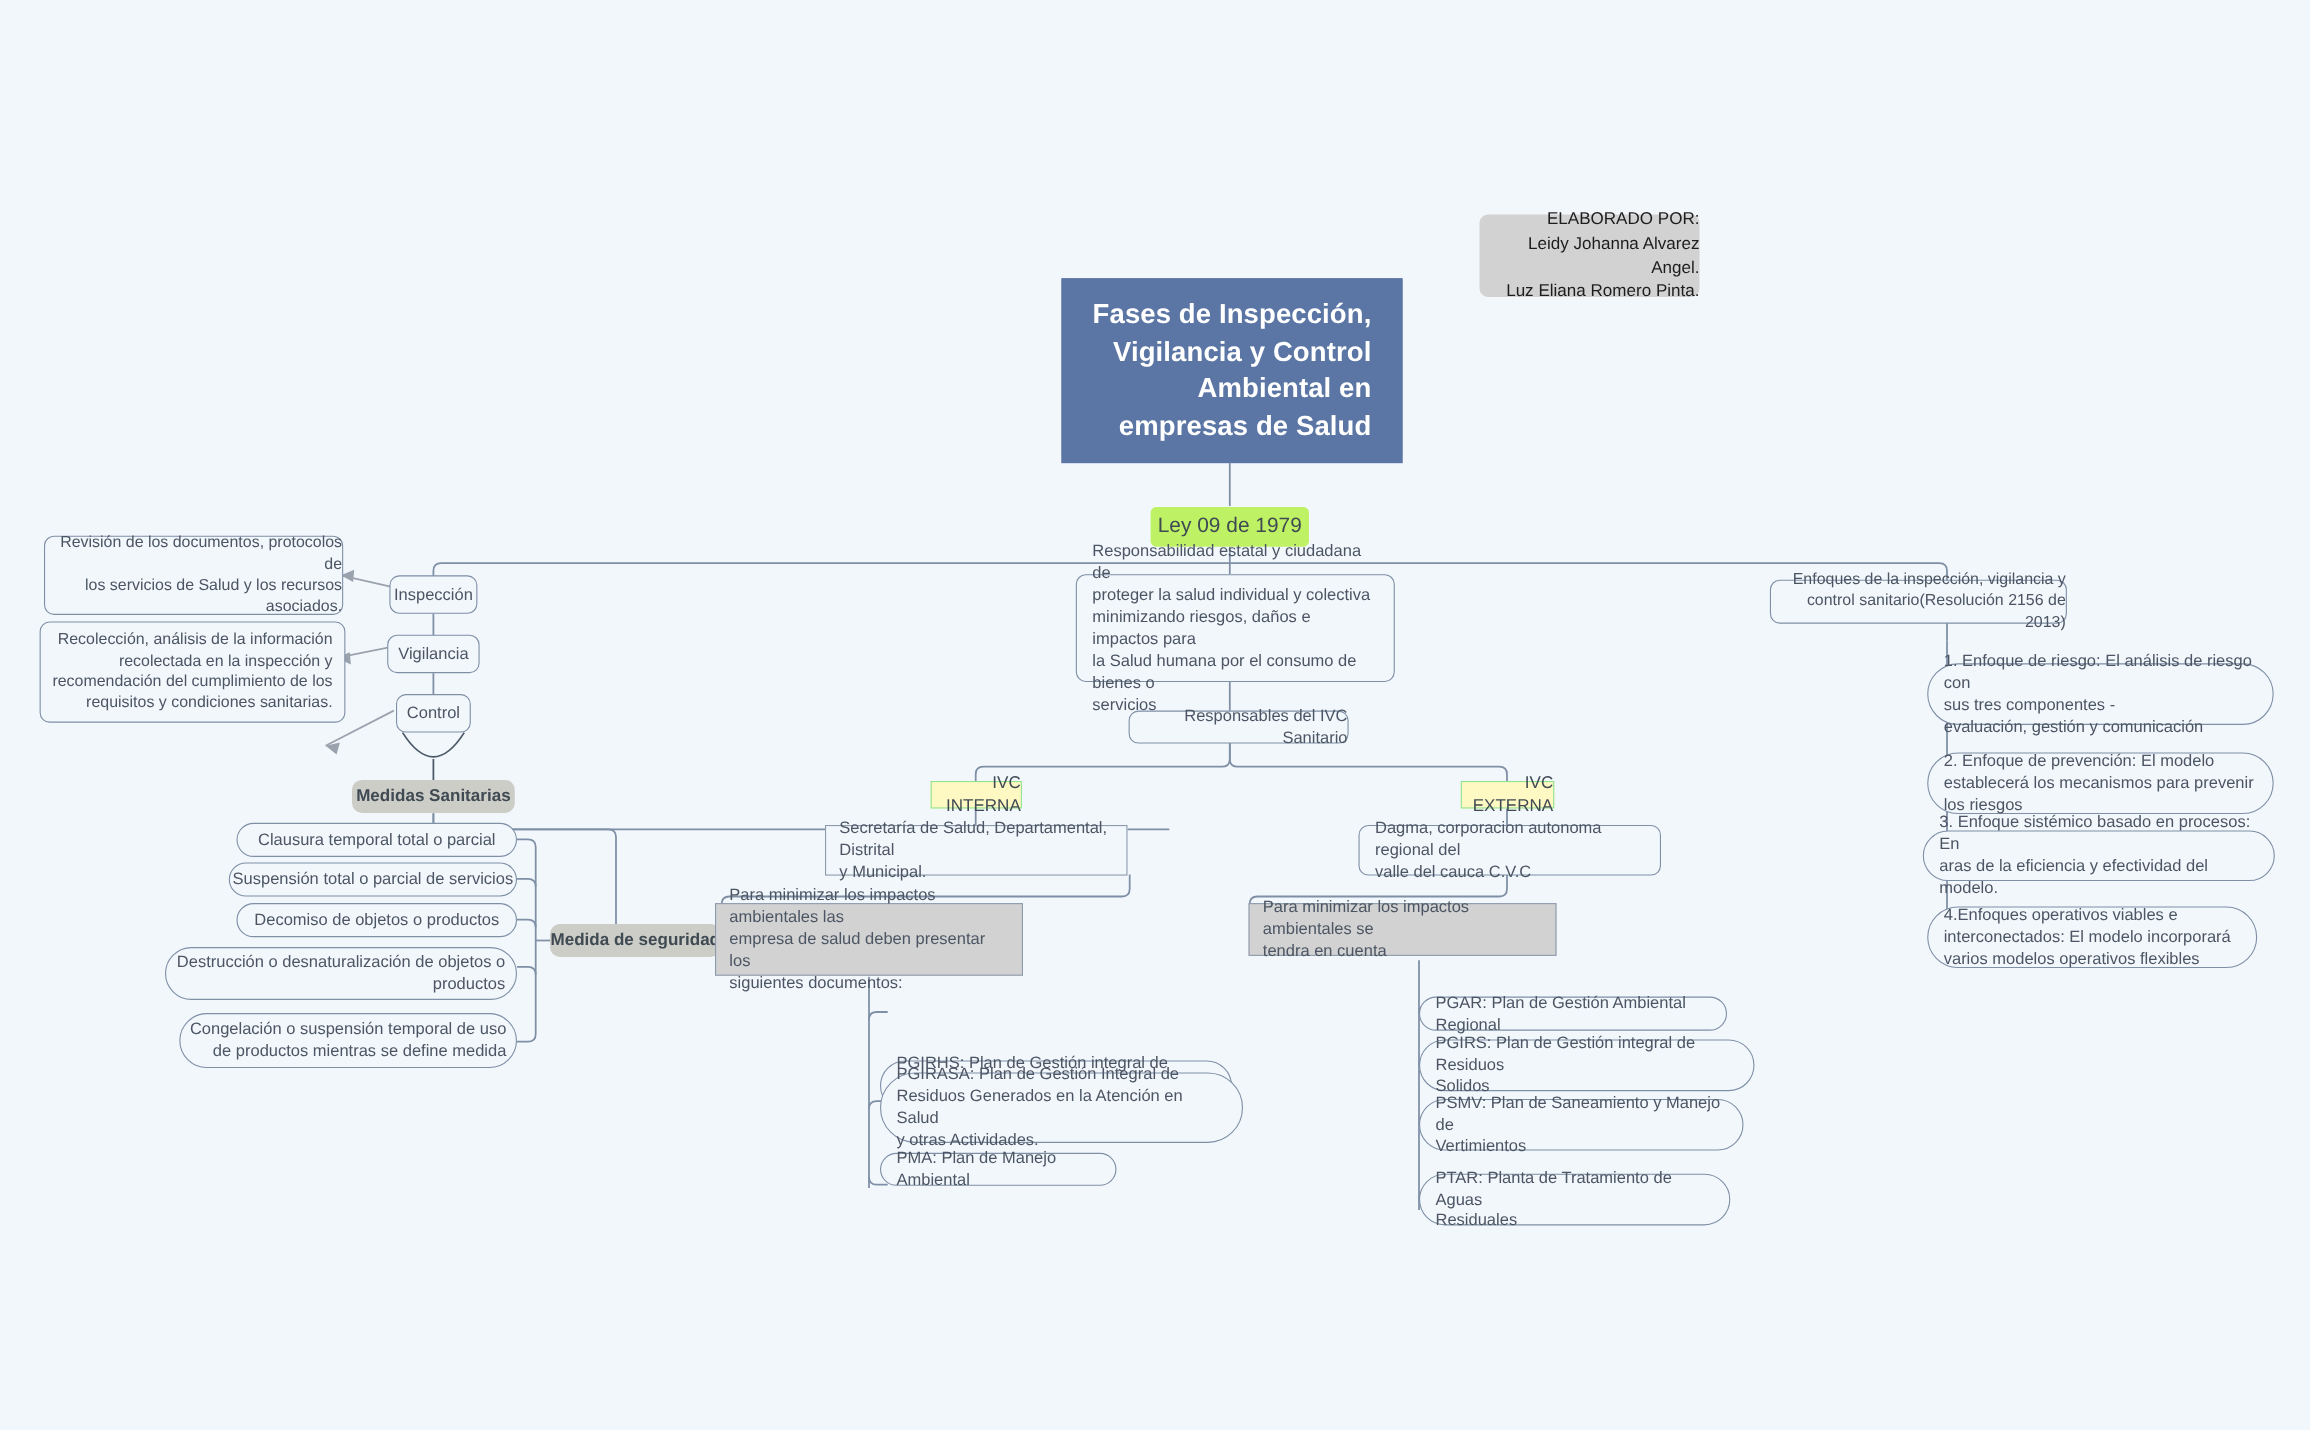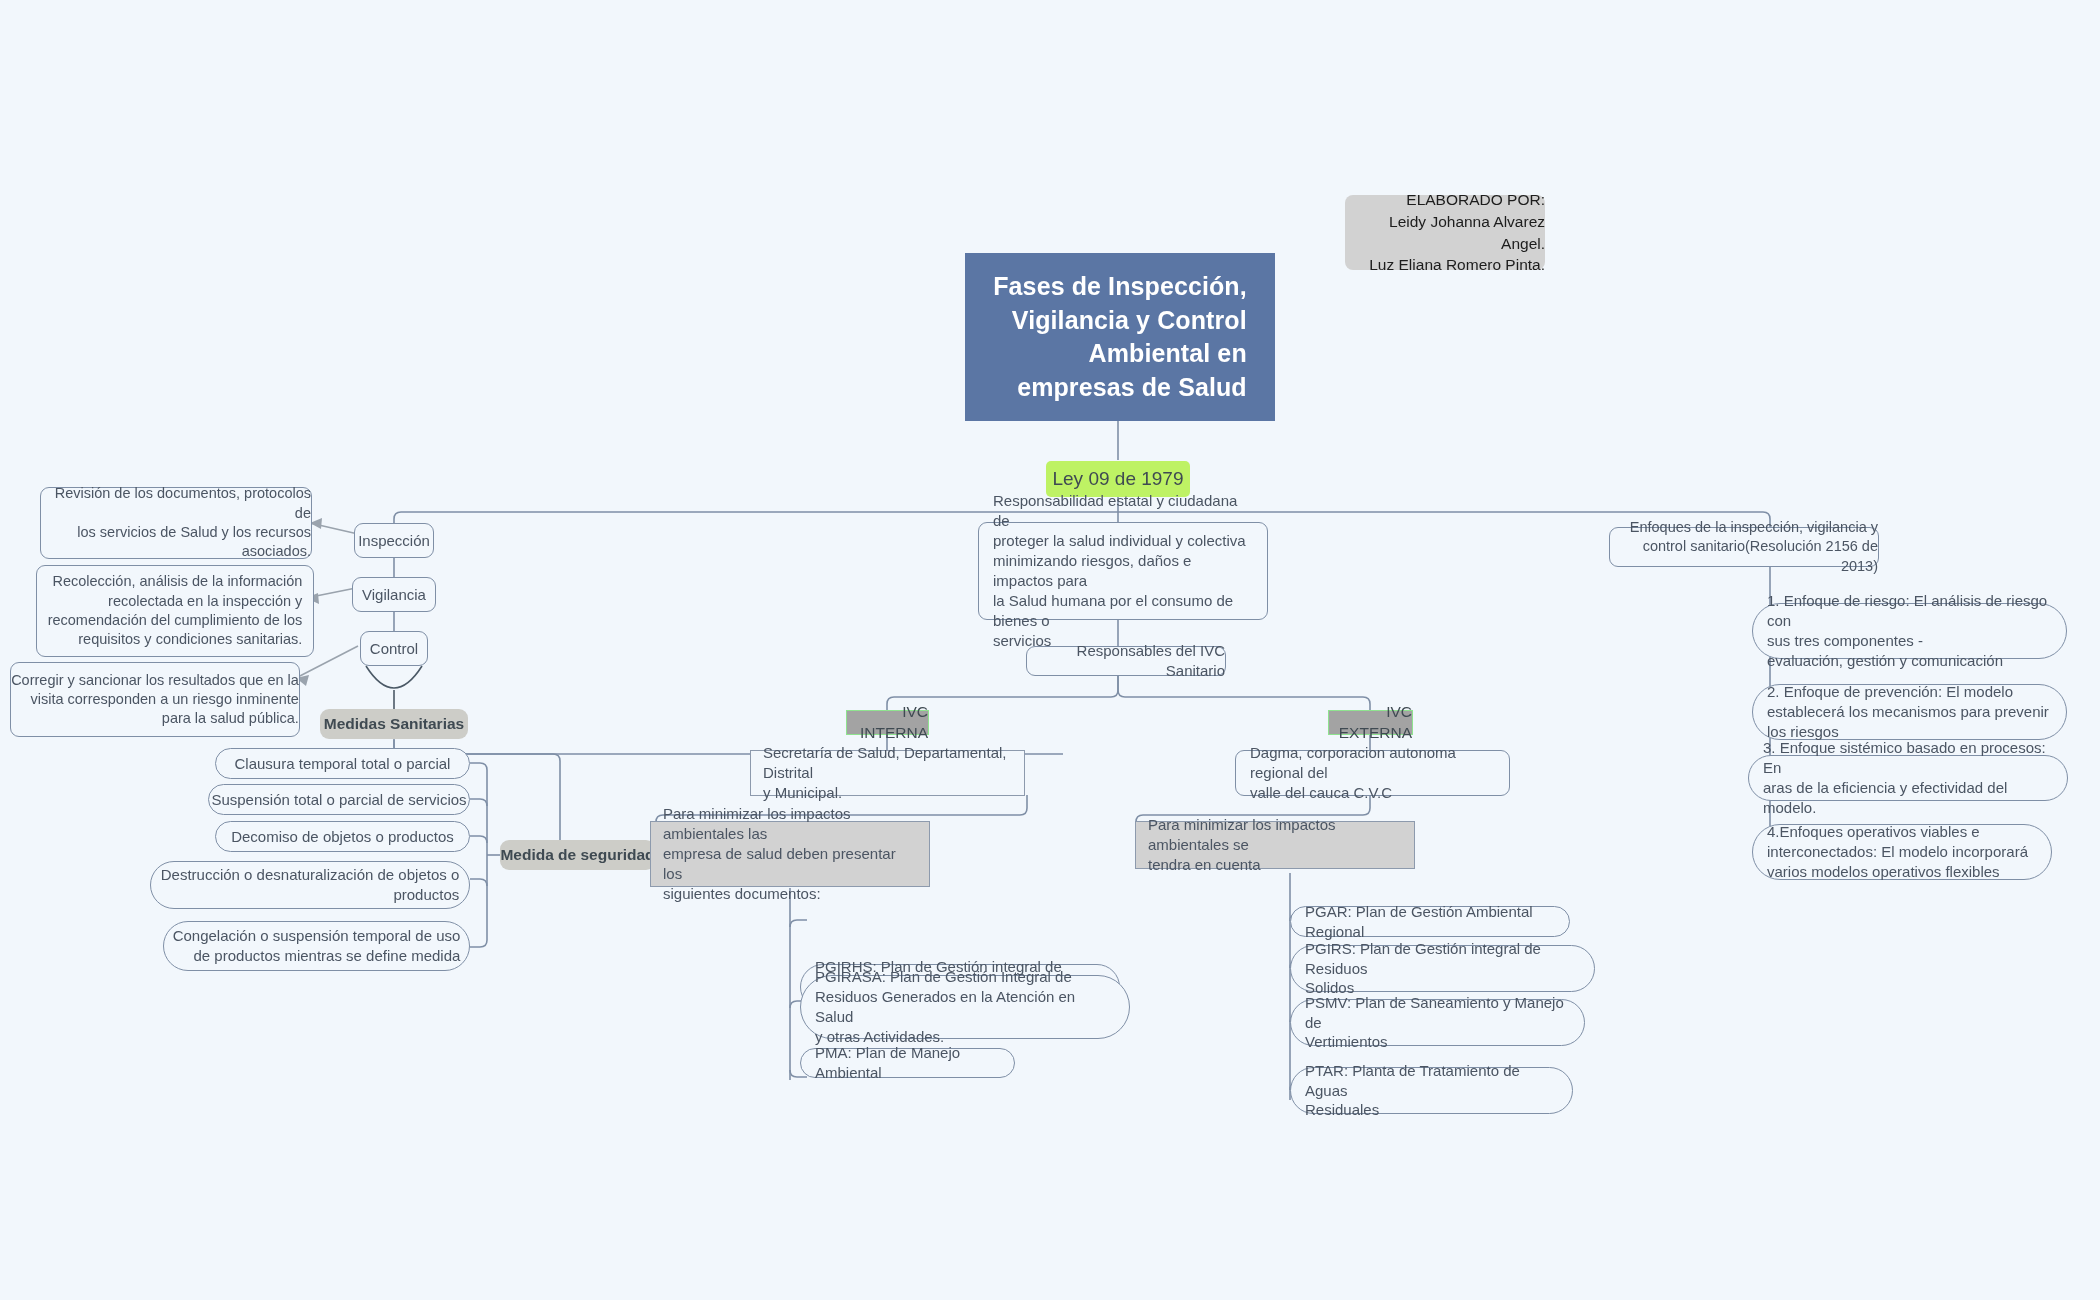--- a/index.html
+++ b/index.html
@@ -84,21 +84,21 @@
   
   .gray-pill {
     background: #cdcdc8;
     color: #3f4a52;
     font-weight: bold;
     font-size: 15.5px;
     border-radius: 9px;
   }
   
   .green-badge {
-    background: #a3a3a3;
+    background: #fef9c3;
     color: #3f4a52;
     font-size: 15.5px;
     border: 1px solid #8fe38f;
   }
   
   .sq-rect {
     background: #f2f7fc;
     border: 1.4px solid #8d9aad;
     font-size: 15px;
     justify-content: flex-start;
@@ -201,23 +201,20 @@
   <div class="node rr" style="left:352px; top:577px; width:84px; height:35px;">Vigilancia</div>
   <div class="node rr" style="left:360px; top:631px; width:68px; height:35px;">Control</div>
 
   <div class="node rr rr-sm" style="left:40px; top:487px; width:272px; height:72px;">Revisión de los documentos, protocolos de
 los servicios de Salud y los recursos
 asociados.</div>
   <div class="node rr rr-sm" style="left:36px; top:565px; width:278px; height:92px;">Recolección, análisis de la información
 recolectada en la inspección y
 recomendación del cumplimiento de los
 requisitos y condiciones sanitarias.</div>
-  <div class="node rr rr-sm" style="left:10px; top:662px; width:290px; height:75px;">Corregir y sancionar los resultados que en la
-visita corresponden a un riesgo inminente
-para la salud pública.</div>
 
   <div class="node gray-pill" style="left:320px; top:709px; width:148px; height:30px;">Medidas Sanitarias</div>
 
   <div class="node gray-pill" style="left:500px; top:840px; width:155px; height:30px;">Medida de seguridad</div>
 
   <div class="node pillr" style="left:215px; top:748px; width:255px; height:31px;">Clausura temporal total o parcial</div>
   <div class="node pillr" style="left:208px; top:784px; width:262px; height:31px;">Suspensión total o parcial de servicios</div>
   <div class="node pillr" style="left:215px; top:821px; width:255px; height:31px;">Decomiso de objetos o productos</div>
   <div class="node pillr" style="left:150px; top:861px; width:320px; height:48px;">Destrucción o desnaturalización de objetos o
 productos</div>

